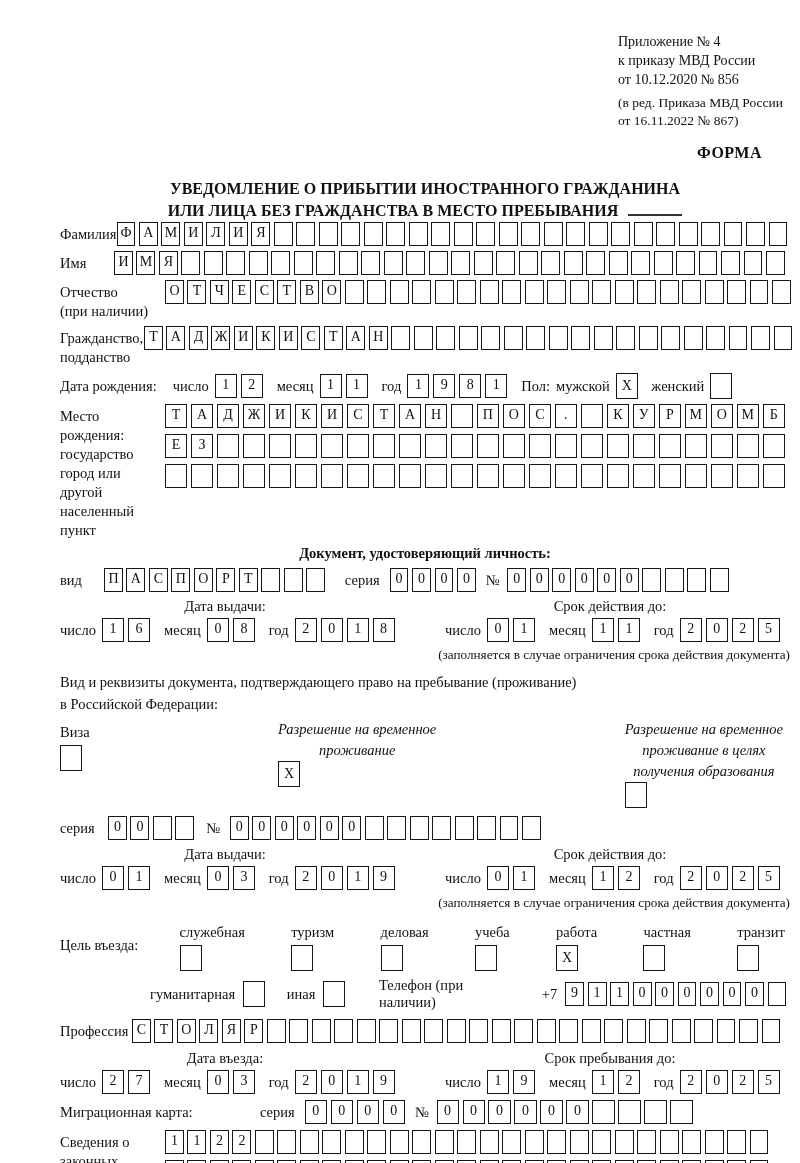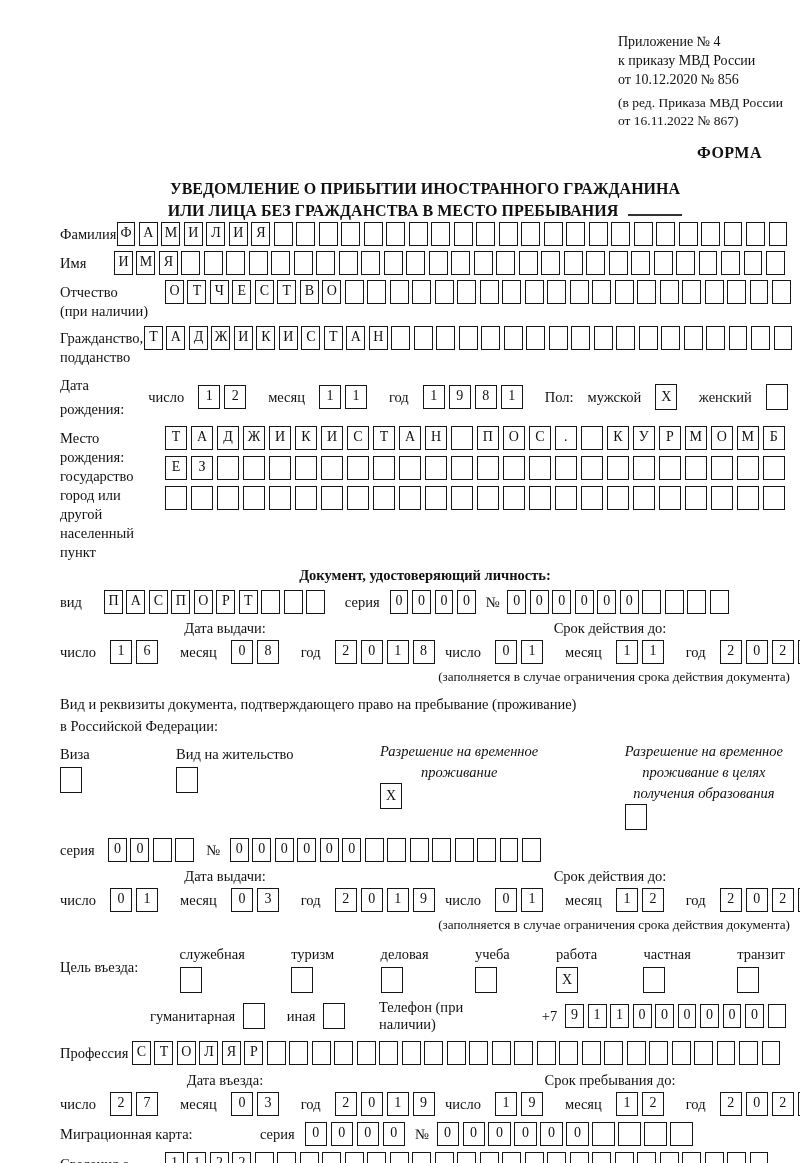--- a/index.html
+++ b/index.html
@@ -43,21 +43,21 @@
   .cb .cell   { width:22px;  height:26px; line-height:23px; }
 
   .stack { display:flex; flex-direction:column; }
   .stack .boxes { margin-bottom:6px; }
 
   
   .date-dual { display:flex; margin-bottom:4px; }
   .half { flex:0 0 385px; }
   .half.rt { flex:1 1 auto; }
   .date-head { text-align:center; line-height:18px; margin-bottom:3px; width:330px; }
-  .date-line { display:flex; align-items:center;gap:8px; }
+  .date-line { display:flex; align-items:center; }
   .date-line .t { margin-right:6px; line-height:24px; }
   .date-line .g { margin-right:10px; }
   .note { text-align:right; font-size:13.2px; line-height:17px; margin-bottom:8px; }
 
   .doc-heading { text-align:center; font-weight:700; font-size:14.5px; margin:4px 0 6px 0; }
 
   .intro { line-height:22px; margin-bottom:4px; }
 
   
   .opts { display:flex; justify-content:space-between; align-items:flex-start; margin-bottom:8px; }
@@ -455,26 +455,20 @@
   </div>
 
   <div class="opts">
     <div class="opt">
       <span class="opt-label">Виза</span>
       <span class="boxes cb">
           <span class="cell"></span>
         </span>
     </div>
     <div class="opt">
-      <span class="opt-label">Вид на жительство</span>
-      <span class="boxes cb">
-          <span class="cell"></span>
-        </span>
-    </div>
-    <div class="opt">
       <span class="lines">
         <div>Разрешение на временное</div>
         <div>проживание</div>
       </span>
       <span class="boxes cb">
           <span class="cell">X</span>
         </span>
     </div>
     <div class="opt">
       <span class="lines">

